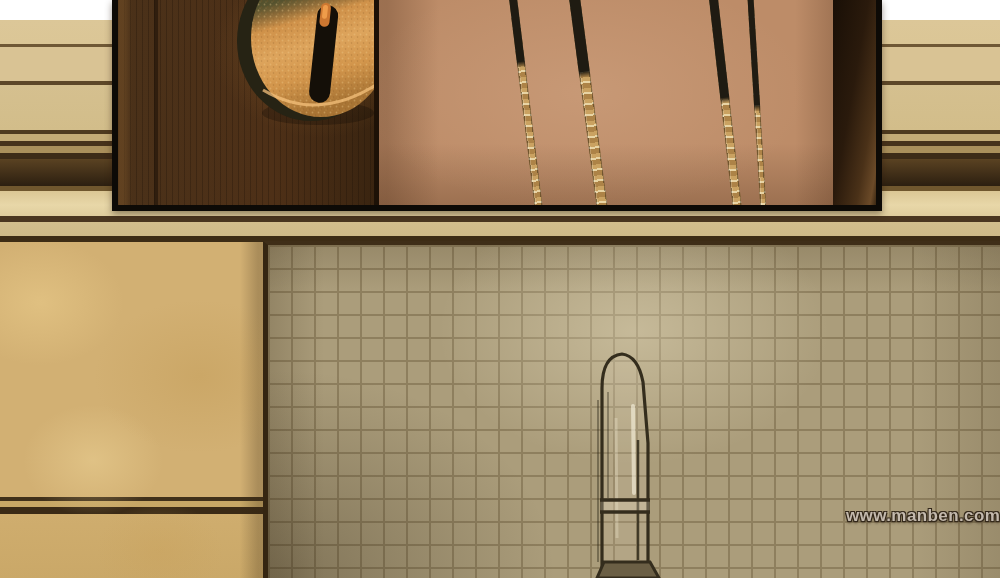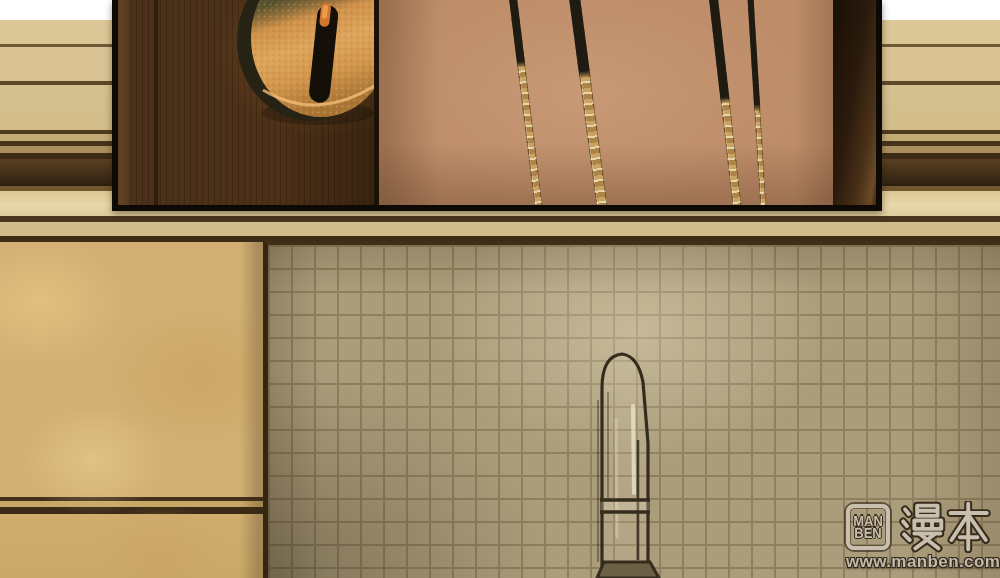--- a/index.html
+++ b/index.html
@@ -160,41 +160,16 @@
     <div class="door-edge"></div>
     <div class="inner-wall"></div>
     <div class="stick s1"></div>
     <div class="stick s2"></div>
     <div class="stick s3"></div>
     <div class="stick s4"></div>
     <div class="frame-right"></div>
   </div>
 
   <div class="logo">
-    <div class="logo-row">
-      <div class="logo-box">
-        <span>MAN</span>
-        <span>BEN</span>
-      </div>
-      <svg class="logo-cjk" viewBox="0 0 96 56">
-
-        <g fill="none" stroke="#372b1c" stroke-width="8.5" stroke-linecap="round" stroke-linejoin="round">
-          <path d="M 5 9 L 9 14 M 3 22 L 7 27 M 4 36 L 10 42"></path>
-          <path d="M 18 5 L 40 5 L 40 16 L 18 16 Z M 18 10.5 L 40 10.5"></path>
-          <path d="M 15 21 L 44 21 L 44 30 L 15 30 Z M 24 21 L 24 30 M 34 21 L 34 30"></path>
-          <path d="M 15 35 L 43 35 M 20 35 L 41 51 M 38 35 L 16 51"></path>
-          <path d="M 54 13 L 93 13 M 73 3 L 73 52 M 72 16 L 55 42 M 74 16 L 92 42 M 64 39 L 83 39"></path>
-        </g>
-
-        <g fill="none" stroke="#c9bfae" stroke-width="4.2" stroke-linecap="round" stroke-linejoin="round">
-          <path d="M 5 9 L 9 14 M 3 22 L 7 27 M 4 36 L 10 42"></path>
-          <path d="M 18 5 L 40 5 L 40 16 L 18 16 Z M 18 10.5 L 40 10.5"></path>
-          <path d="M 15 21 L 44 21 L 44 30 L 15 30 Z M 24 21 L 24 30 M 34 21 L 34 30"></path>
-          <path d="M 15 35 L 43 35 M 20 35 L 41 51 M 38 35 L 16 51"></path>
-          <path d="M 54 13 L 93 13 M 73 3 L 73 52 M 72 16 L 55 42 M 74 16 L 92 42 M 64 39 L 83 39"></path>
-        </g>
-      </svg>
-      <span class="sr">漫本</span>
-    </div>
     <div class="logo-url">www.manben.com</div>
   </div>
 
 </div>
 
 </body></html>

